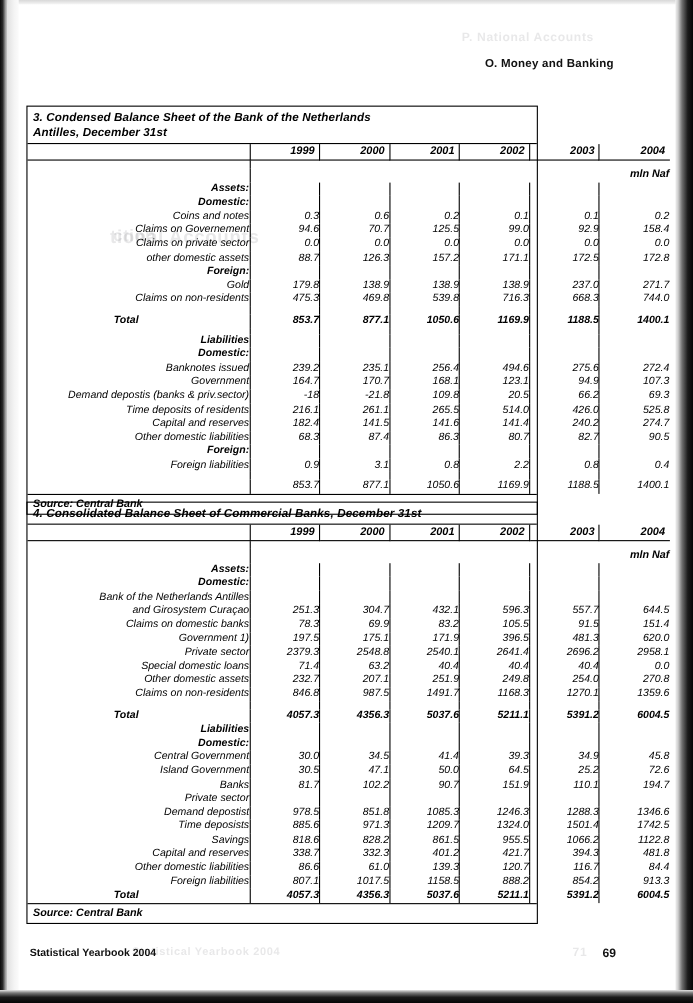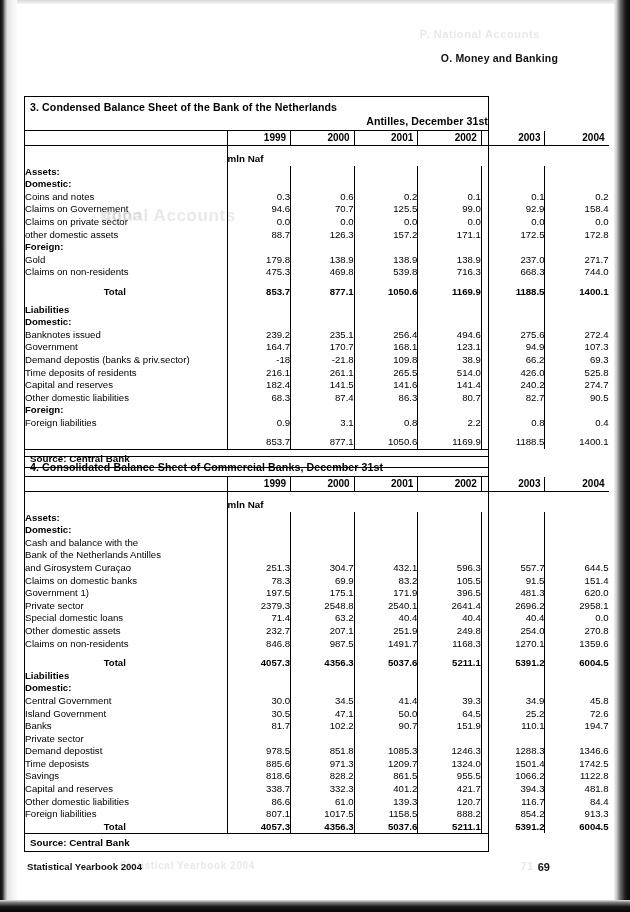--- a/index.html
+++ b/index.html
@@ -66,33 +66,34 @@
   }
 
   
   .tblbox {
     position: absolute;
     left: 24px;
     width: 465px;
     border: 1.4px solid #000;
     background: transparent;
     box-sizing: border-box;
+    font-style: italic;
   }
   #table1 { top: 96px; }
   #table2 { top: 456px; }
 
   .tbl-title {
     font-size: 10.6px;
     font-weight: bold;
     color: #000;
     padding: 3px 0 2px 5px;
     line-height: 14px;
     letter-spacing: 0.1px;
   }
-  .tbl-title .ln2 { display: block; text-align: right; }
+  .tbl-title .ln2 { display: block; }
 
   .grid {
     border-top: 1.2px solid #000;
     position: relative;
   }
   table.data {
     border-collapse: collapse;
     width: 100%;
     font-size: 9.6px;
     color: #000;
@@ -119,38 +120,38 @@
     line-height: 14px;
     margin-left: 44px;
   }
   tr.hdr th.lblcell {
     border-right: 1.1px solid #000;
     border-bottom: 1.2px solid #000;
   }
   tr.hdr th.last { border-right: none; }
 
   td.lblcell {
-    text-align: left;
+    text-align: right;
     padding-left: 4px;
     border-right: 1.1px solid #000;
     white-space: nowrap;
   }
   td.val {
     text-align: right;
     padding-right: 5px;
     border-right: 1.1px solid #000;
   }
   td.val.last { border-right: none; }
 
   tr.bold td { font-weight: bold; }
   td.lblcell.b { font-weight: bold; }
   td.lblcell.center { text-align: center; padding-left: 0; padding-right: 22px; }
 
   tr.unitrow td.unit {
-    text-align: left;
+    text-align: right;
     font-weight: bold;
     font-size: 9.8px;
     border-right: none;
   }
   tr.spacer td { height: 7px; line-height: 7px; }
   tr.spacer-sm td { height: 5px; line-height: 5px; }
 
   .source {
     border-top: 1.2px solid #000;
     font-size: 9.8px;
@@ -163,21 +164,21 @@
   .footer-left {
     position: absolute;
     left: 27px;
     bottom: 40px;
     font-size: 9.6px;
     font-weight: bold;
     color: #111;
   }
   .footer-right {
     position: absolute;
-    right: 80px;
+    right: 70px;
     bottom: 39px;
     font-size: 11px;
     font-weight: bold;
     color: #111;
   }
 </style>
 </head>
 <body>
 
 <div class="page">
@@ -376,21 +377,21 @@
               <td class="val">168.1</td>
               <td class="val">123.1</td>
               <td class="val">94.9</td>
               <td class="val last">107.3</td>
             </tr>
             <tr>
               <td class="lblcell">Demand depostis (banks &amp; priv.sector)</td>
               <td class="val">-18</td>
               <td class="val">-21.8</td>
               <td class="val">109.8</td>
-              <td class="val">38.9</td>
+              <td class="val">20.5</td>
               <td class="val">66.2</td>
               <td class="val last">69.3</td>
             </tr>
             <tr>
               <td class="lblcell">Time deposits of residents</td>
               <td class="val">216.1</td>
               <td class="val">261.1</td>
               <td class="val">265.5</td>
               <td class="val">514.0</td>
               <td class="val">426.0</td>
@@ -505,29 +506,20 @@
             <tr>
               <td class="lblcell b">Domestic:</td>
               <td class="val"></td>
               <td class="val"></td>
               <td class="val"></td>
               <td class="val"></td>
               <td class="val"></td>
               <td class="val last"></td>
             </tr>
             <tr>
-              <td class="lblcell">Cash and balance with the</td>
-              <td class="val"></td>
-              <td class="val"></td>
-              <td class="val"></td>
-              <td class="val"></td>
-              <td class="val"></td>
-              <td class="val last"></td>
-            </tr>
-            <tr>
               <td class="lblcell">Bank of the Netherlands Antilles</td>
               <td class="val"></td>
               <td class="val"></td>
               <td class="val"></td>
               <td class="val"></td>
               <td class="val"></td>
               <td class="val last"></td>
             </tr>
             <tr>
               <td class="lblcell">and Girosystem Curaçao</td>

